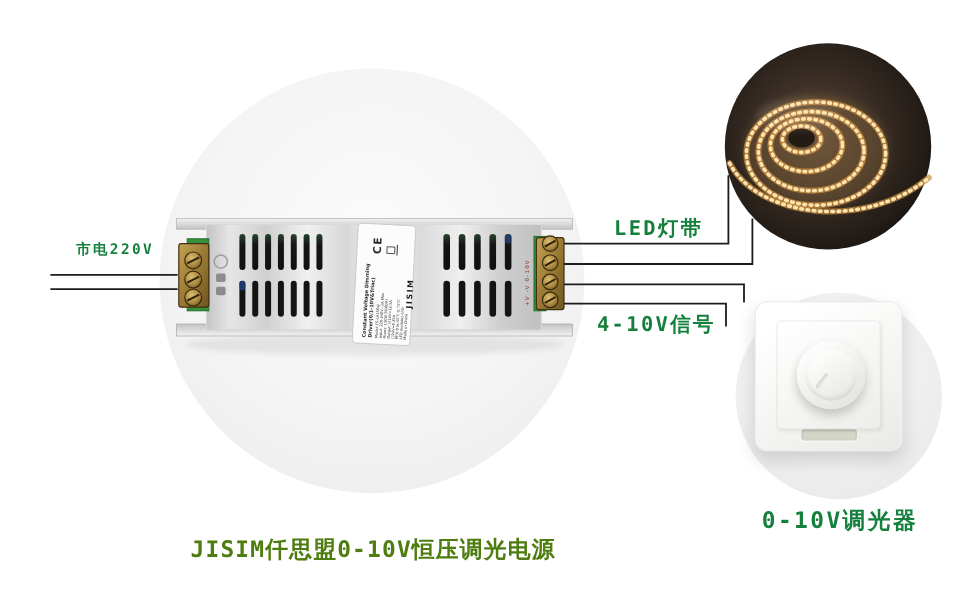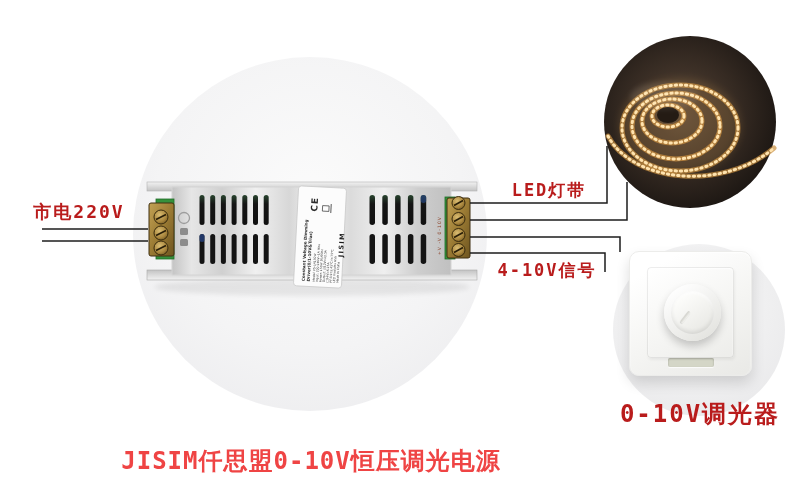--- a/index.html
+++ b/index.html
@@ -42,31 +42,31 @@
     transform: rotate(38deg); box-shadow: 0 1px 1px rgba(0,0,0,0.15);
   }
   #dimmer-window {
     position:absolute; left:668px; top:358px; width:46px; height:9px; border-radius:2px;
     background:#d4d6c7; box-shadow: inset 0 1px 2px rgba(0,0,0,0.25), 0 1px 1px rgba(255,255,255,0.8);
   }
 
   svg#overlay { position:absolute; left:0; top:0; z-index:5; pointer-events:none; }
 
   .callout {
-    position:absolute; z-index:8; color:#b91c1c;
+    position:absolute; z-index:8; color:#15803d;
     font-family:"DejaVu Sans Mono","DejaVu Sans",sans-serif;
     font-weight:600; letter-spacing:2px; white-space:nowrap; text-align:center;
   }
-  #label-mains  { left:23px;  top:200px; width:112px; font-size:18px; }
+  #label-mains  { left:40px;  top:200px; width:112px; font-size:12px; }
   #label-led    { left:498px; top:179px; width:102px; font-size:17px; }
   #label-signal { left:492px; top:259px; width:110px; font-size:17px; }
-  #label-dimmer { left:618px; top:398px; width:164px; font-size:24px; }
+  #label-dimmer { left:618px; top:421px; width:164px; font-size:19px; }
   #caption {
     position:absolute; left:111px; top:445px; width:400px; z-index:8;
-    font-size:24px; font-weight:600; letter-spacing:1px; color:#ef4444; text-align:center;
+    font-size:19px; font-weight:600; letter-spacing:1px; color:#4d7c0f; text-align:center;
     font-family:"DejaVu Sans Mono","DejaVu Sans",sans-serif; white-space:nowrap;
   }
 </style>
 </head>
 <body>
 
 <div id="stage">
 
   <div id="big-circle" class="circle"></div>
 

